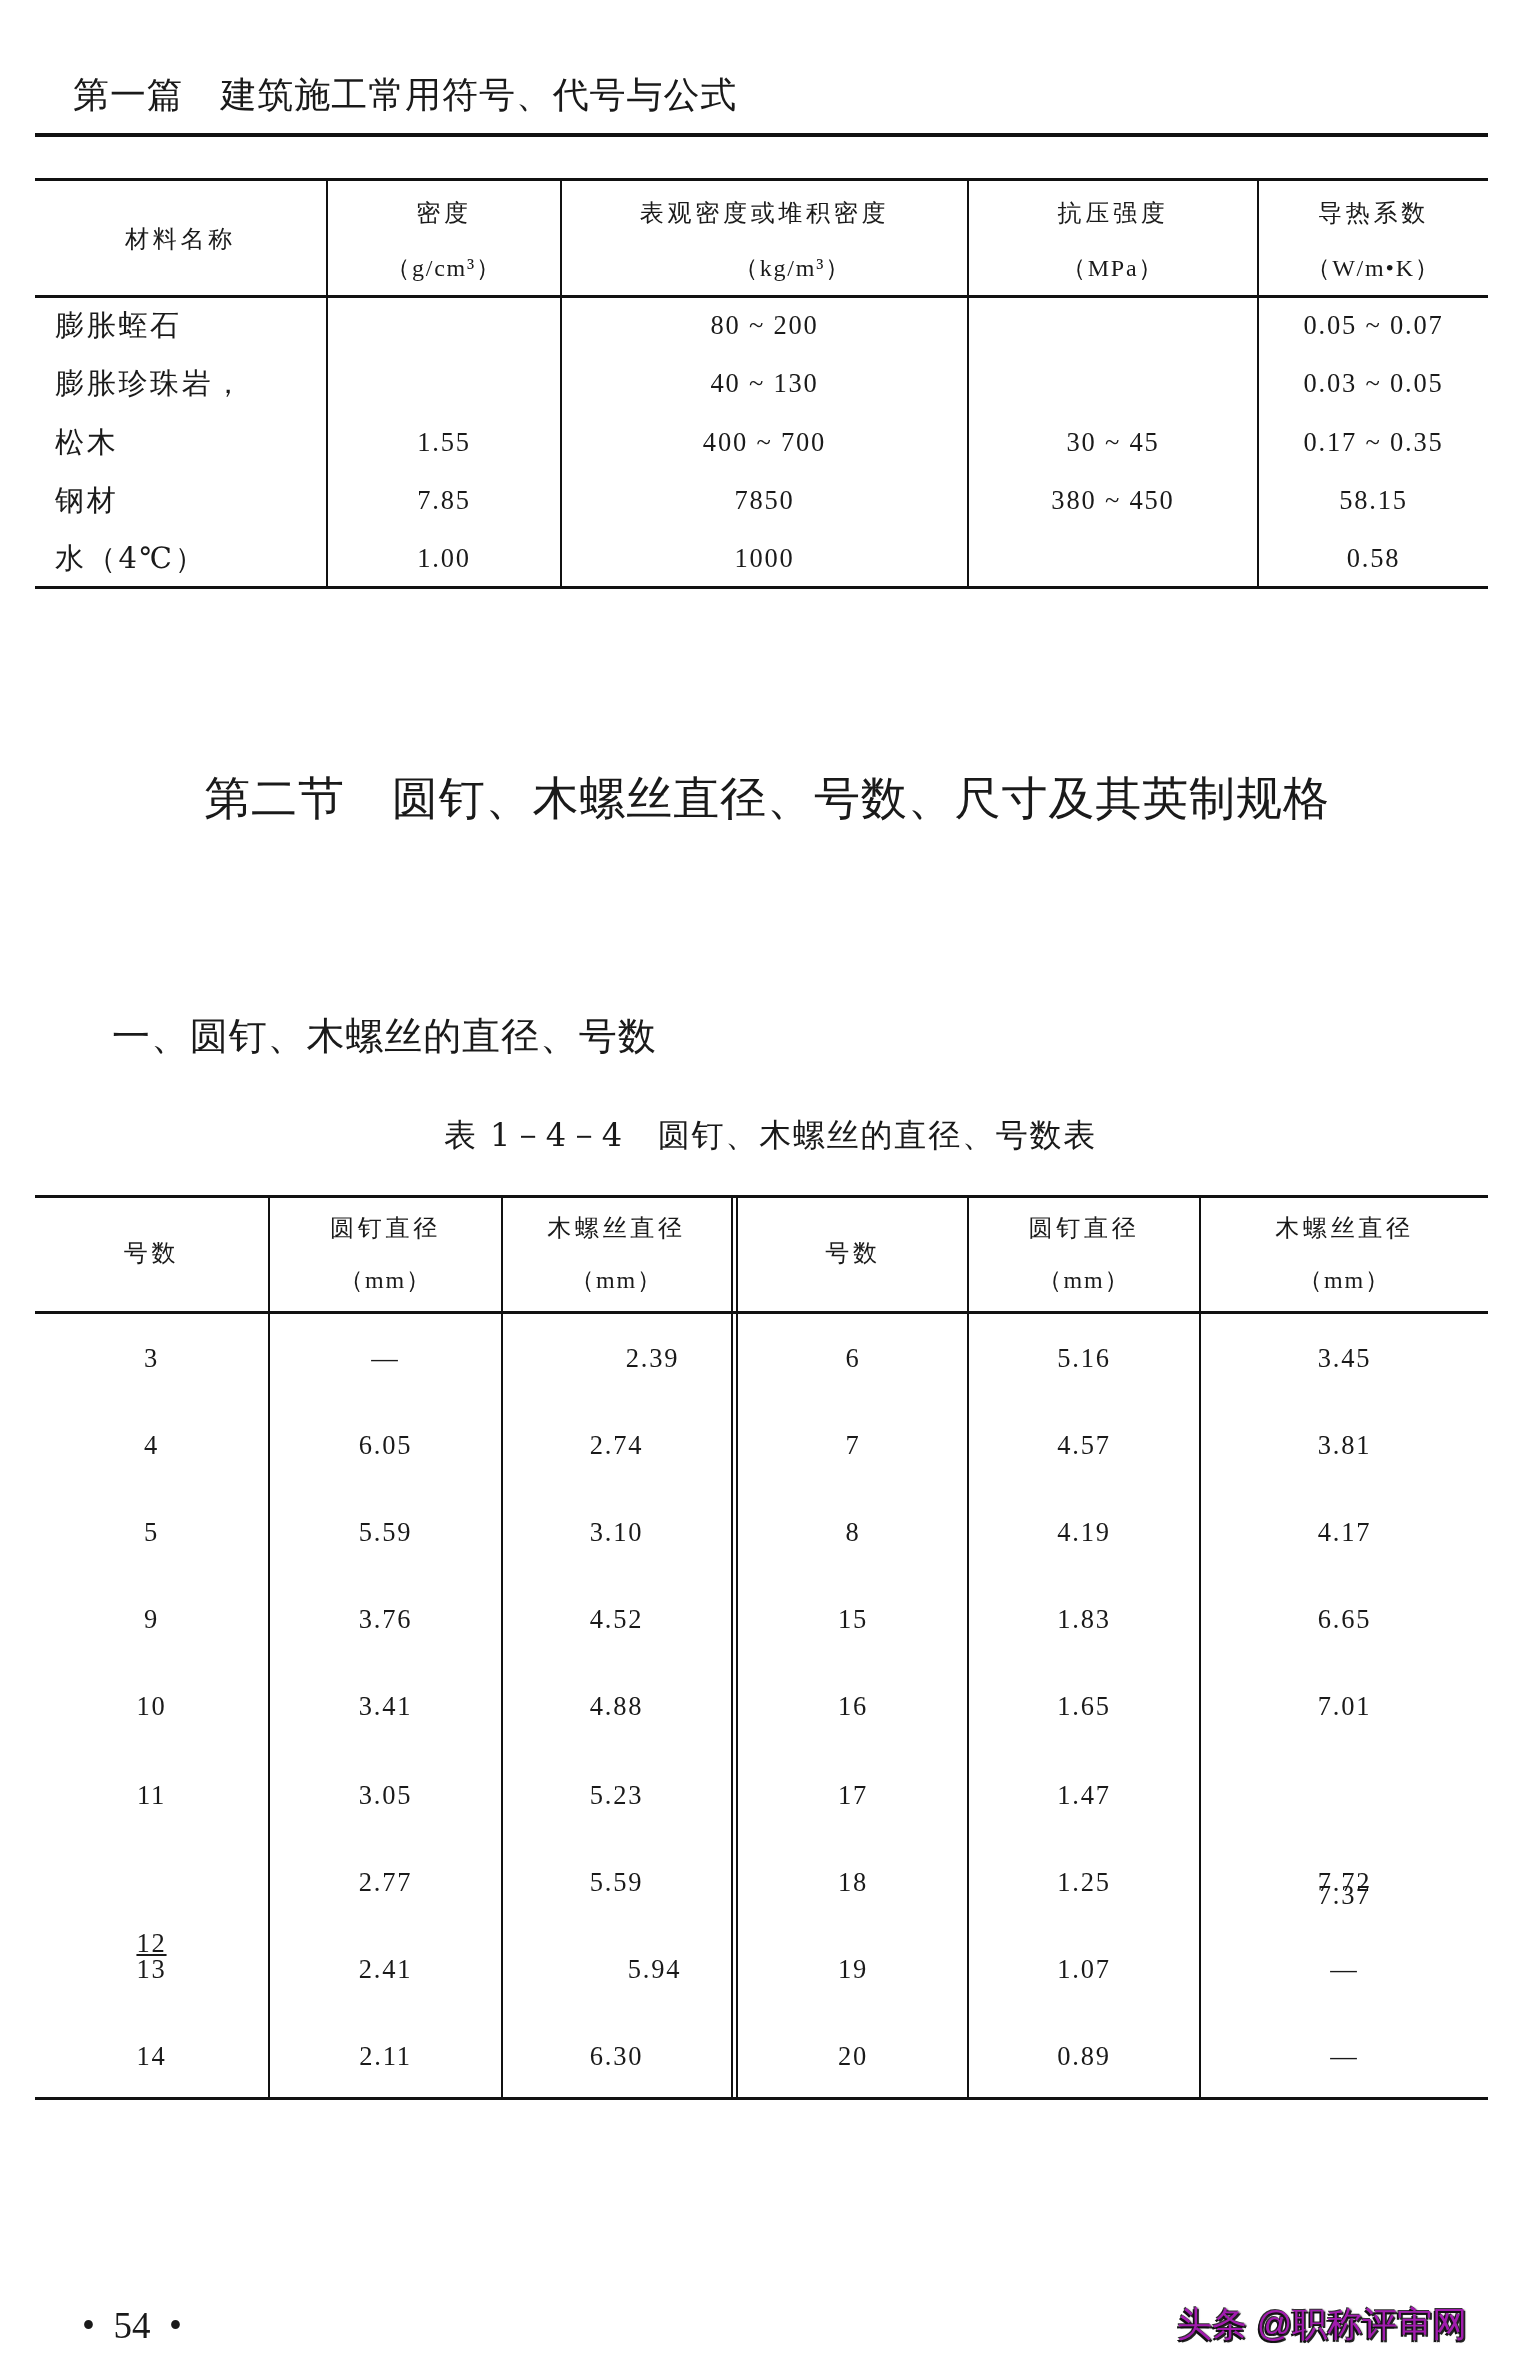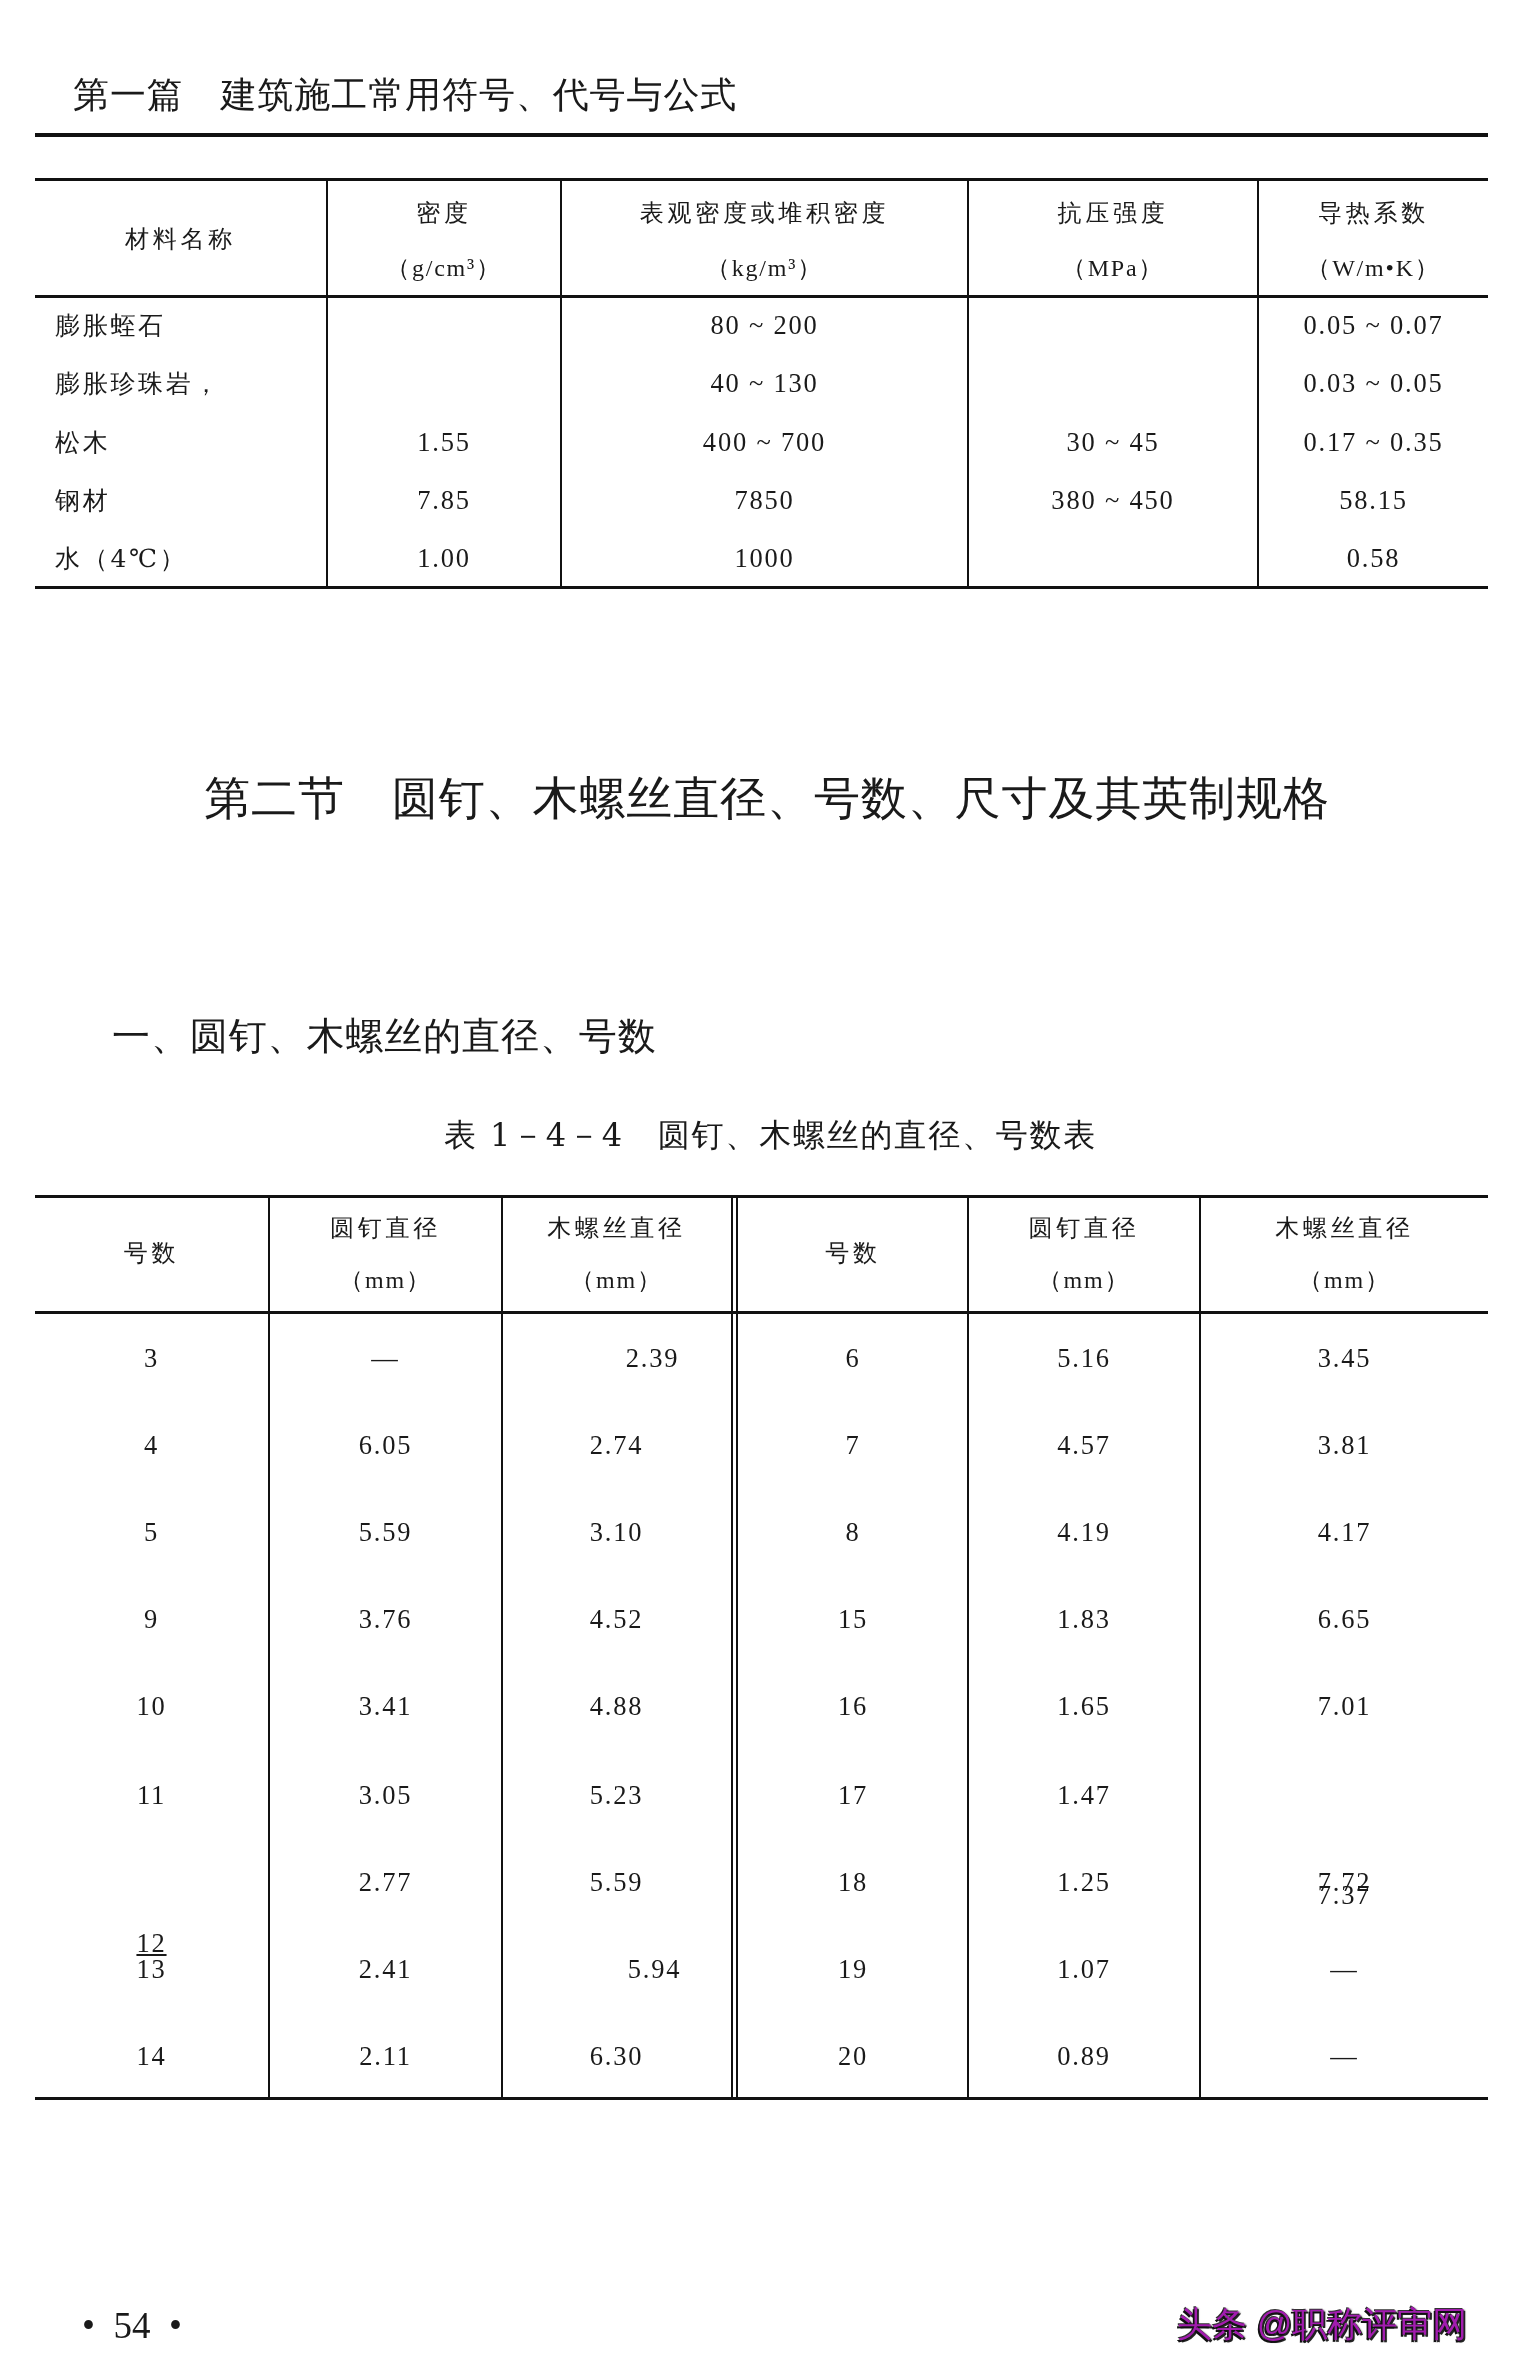--- a/index.html
+++ b/index.html
@@ -12,21 +12,21 @@
     left: 73px; top: 73px; font-size: 36px; line-height: 44px; white-space: pre;
     letter-spacing: 0.9px;
   }
   .rule { background: #111; }
   .cell { position: absolute; display: flex; align-items: center; justify-content: center; text-align: center; white-space: pre; }
   .cell.left { justify-content: flex-start; }
   .vline { position: absolute; background: #111; width: 1.8px; }
   .hline { position: absolute; background: #111; height: 2.7px; }
   .hdr { font-size: 24px; letter-spacing: 3.7px; line-height: 27.5px; }
   .unit { font-family: "Liberation Serif", serif; font-size: 24px; letter-spacing: 1.8px; }
-  .t1 { font-size: 25px; letter-spacing: 2.7px; }
+  .t1 { font-size: 29px; letter-spacing: 2.7px; }
   .num { font-family: "Liberation Serif", serif; font-size: 26.5px; letter-spacing: 1.8px; }
   .section-title {
     left: 0; width: 1534px; top: 771px; height: 55px; text-align: center;
     font-size: 46px; line-height: 55px; white-space: pre; letter-spacing: 0.9px;
   }
   .sub-heading { left: 112px; top: 1014px; font-size: 38px; line-height: 44px; white-space: pre; letter-spacing: 0.9px; }
   .caption { left: 0; width: 1534px; text-align: center; top: 1115px; font-size: 32px; line-height: 40px; white-space: pre; letter-spacing: 1.8px; padding-left: 7.3px; box-sizing: border-box; }
   .page-num { left: 82px; top: 2306px; font-family: "Liberation Serif", serif; font-size: 37px; line-height: 40px; white-space: pre; }
   .watermark {
     left: 1177px; top: 2302px; font-family: Liberation Sans, sans-serif; font-size: 35px; line-height: 44px;
@@ -49,21 +49,21 @@
   <div class="vline" style="left:560px; top:178px; height:408px;"></div>
   <div class="vline" style="left:967px; top:178px; height:408px;"></div>
   <div class="vline" style="left:1257px; top:178px; height:408px;"></div>
 
   <div class="cell hdr" style="left:35px; top:224px; width:291px; height:31px;">材料名称</div>
 
   <div class="cell hdr" style="left:328px; top:198px; width:232px; height:31px;">密度</div>
   <div class="cell unit" style="left:328px; top:251px; width:232px; height:33px;">（g/cm³）</div>
 
   <div class="cell hdr" style="left:562px; top:198px; width:405px; height:31px;">表观密度或堆积密度</div>
-  <div class="cell unit" style="left:562px; top:251px; width:405px; height:33px;">（kg/m³）</div>
+  <div class="cell unit" style="left:562px; top:251px; width:405px; height:33px;padding-left:28px;">（kg/m³）</div>
 
   <div class="cell hdr" style="left:969px; top:198px; width:288px; height:31px;">抗压强度</div>
   <div class="cell unit" style="left:969px; top:251px; width:288px; height:33px;">（MPa）</div>
 
   <div class="cell hdr" style="left:1259px; top:198px; width:229px; height:31px;">导热系数</div>
   <div class="cell unit" style="left:1259px; top:251px; width:229px; height:33px;">（W/m•K）</div>
 
   <div>
     <div class="cell left t1" style="left:55px; top:309px; width:271px; height:33px;">膨胀蛭石</div>
     <div class="cell num" style="left:328px; top:309px; width:232px; height:33px;"></div>

